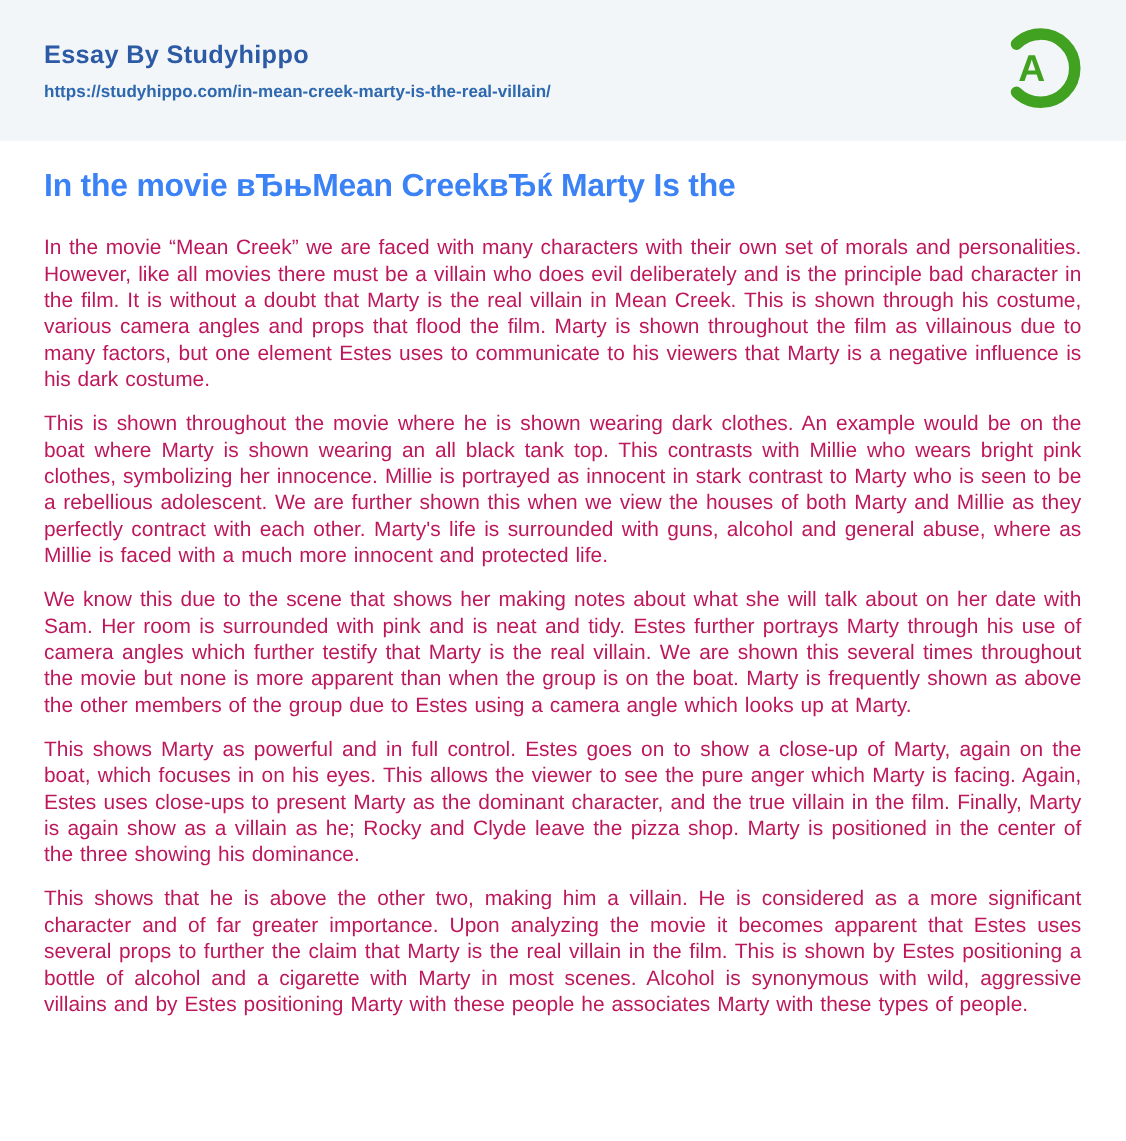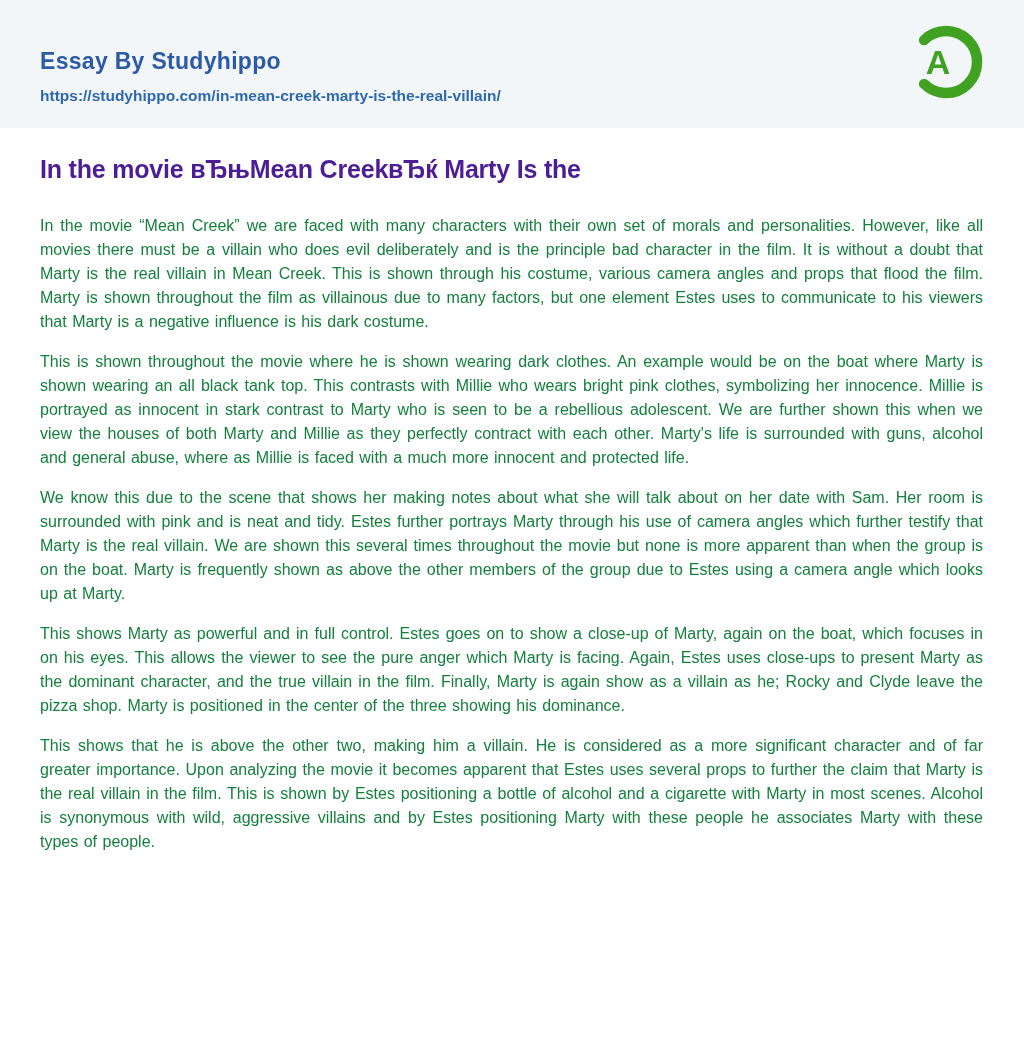--- a/index.html
+++ b/index.html
@@ -11,21 +11,21 @@
   body {
     height: 1037px;
     position: relative;
     overflow: hidden;
   }
   .page-header {
     position: relative;
     width: 100%;
     height: 128px;
     background: #f3f6f9;
-    padding: 48px 40px 0 40px;
+    padding: 36px 40px 0 40px;
   }
   .site-label {
     font-size: 23px;
     font-weight: 700;
     letter-spacing: 0.3px;
     color: #2c5aa4;
     line-height: 1.15;
   }
   .page-url {
     margin-top: 13px;
@@ -41,31 +41,31 @@
     top: 19px;
     right: 38px;
     width: 80px;
     height: 86px;
   }
   .content {
     padding: 0 41px 0 40px;
   }
   h1.article-title {
     margin: 23px 0 26px 0;
-    font-size: 25px;
+    font-size: 29px;
     line-height: 37px;
     font-weight: 700;
     letter-spacing: -0.2px;
-    color: #4c1d95;
+    color: #3b82f6;
   }
   h1.article-title span { display: block; }
   .essay-body p {
-    font-size: 16px;
+    font-size: 19px;
     line-height: 24px;
-    color: #15803d;
+    color: #be185d;
     text-align: justify;
     margin: 16px 0 16px 0;
     word-spacing: 1px;
   }
 </style>
 </head>
 <body>
 
 <header class="page-header">
   <div class="site-label">Essay By Studyhippo</div>

